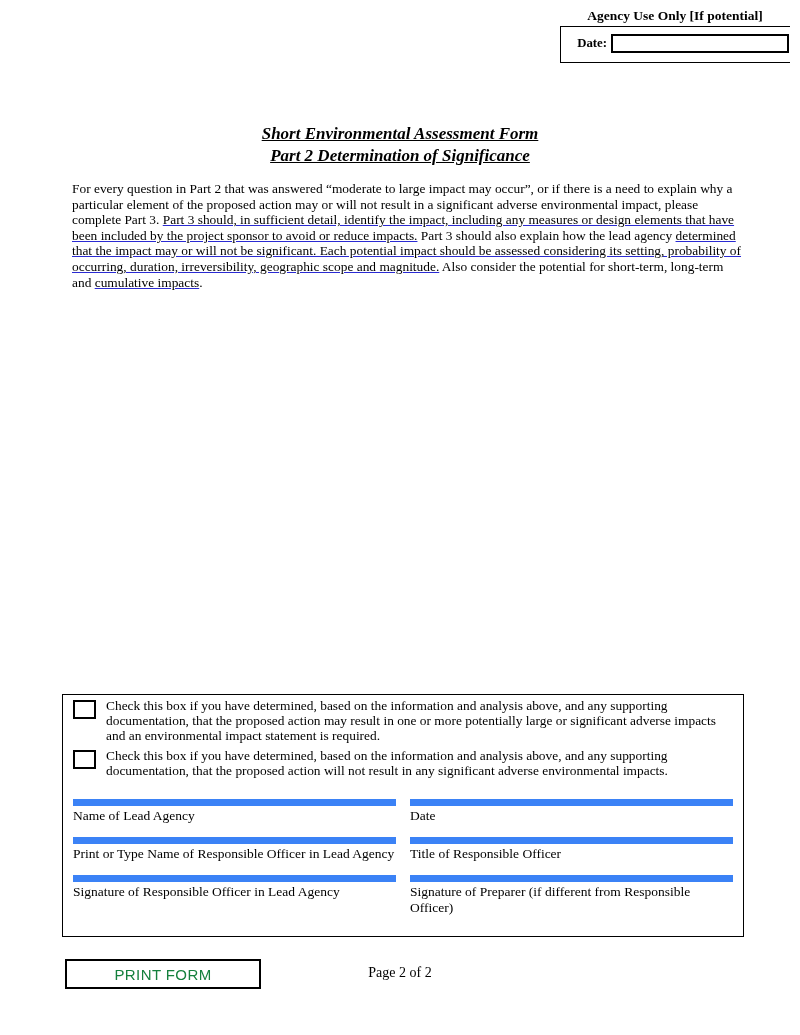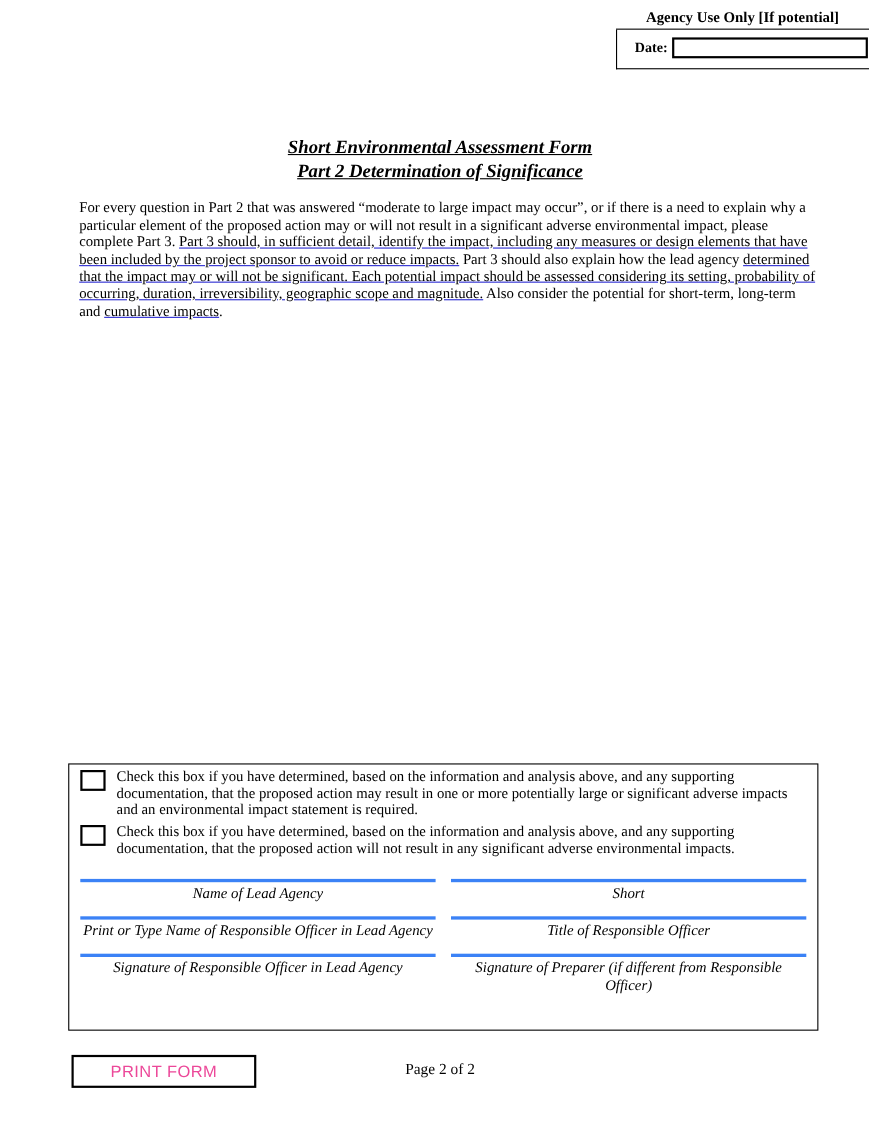--- a/index.html
+++ b/index.html
@@ -50,30 +50,30 @@
   .checkbox {
     width:19px; height:15px; border:2px solid #000; background:#fff;
     flex:none; margin:2px 10px 0 2px; cursor:pointer;
   }
   .option-text { line-height:15.2px; }
 
   
   .sig-section { margin-top:20px; padding:0 10px; }
   .sig-row { display:flex; gap:14px; margin-bottom:13px; }
   .sig-cell {
-    flex:1; border-top:3px solid #3b82f6; text-align:center;
-    padding-top:2px; font-size:13.5px; line-height:16px;font-style:italic;
+    flex:1; border-top:7px solid #3b82f6; text-align:left;
+    padding-top:2px; font-size:13.5px; line-height:16px;
   }
 
   
   .print-btn {
-    position:absolute; top:959px; left:65px; width:168px; height:30px;
+    position:absolute; top:959px; left:65px; width:196px; height:30px;
     background:#fff; border:2px solid #000; cursor:pointer;
     font-family:"Liberation Sans", sans-serif; font-size:15px;
-    letter-spacing:0.4px; color:#ec4899;
+    letter-spacing:0.4px; color:#15803d;
   }
   .page-label {
     position:absolute; top:965px; left:0; width:100%;
     text-align:center; font-size:14px;
   }
 </style>
 </head>
 <body>
 
 <div class="page">
@@ -108,21 +108,21 @@
       <div class="checkbox"></div>
       <div class="option-text">Check this box if you have determined, based on the information and analysis above, and any supporting documentation, that the proposed action will not result in any significant adverse environmental impacts.</div>
     </div>
 
     <div class="sig-section">
       <div class="sig-row">
         <div class="sig-cell">
           <span>Name of Lead Agency</span>
         </div>
         <div class="sig-cell">
-          <span>Short</span>
+          <span>Date</span>
         </div>
       </div>
       <div class="sig-row">
         <div class="sig-cell">
           <span>Print or Type Name of Responsible Officer in Lead Agency</span>
         </div>
         <div class="sig-cell">
           <span>Title of Responsible Officer</span>
         </div>
       </div>

